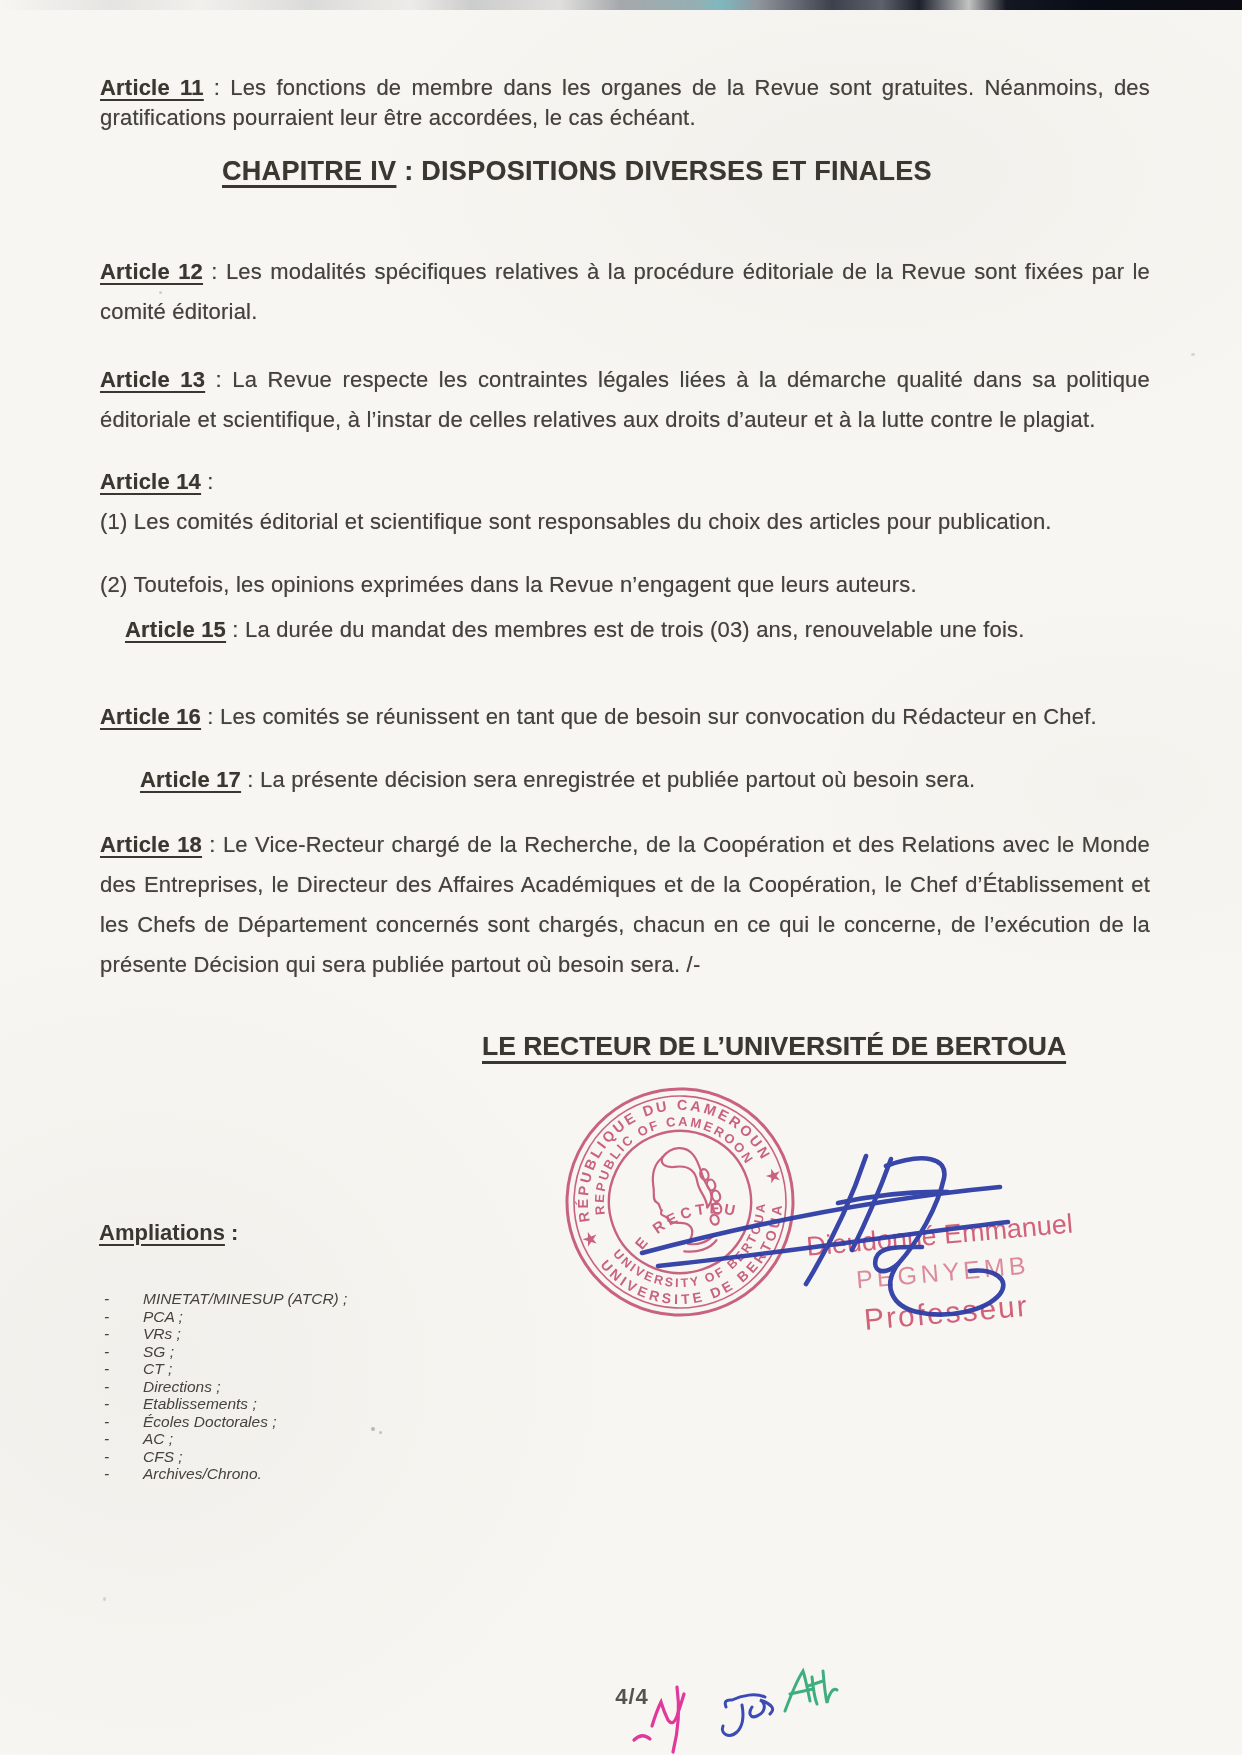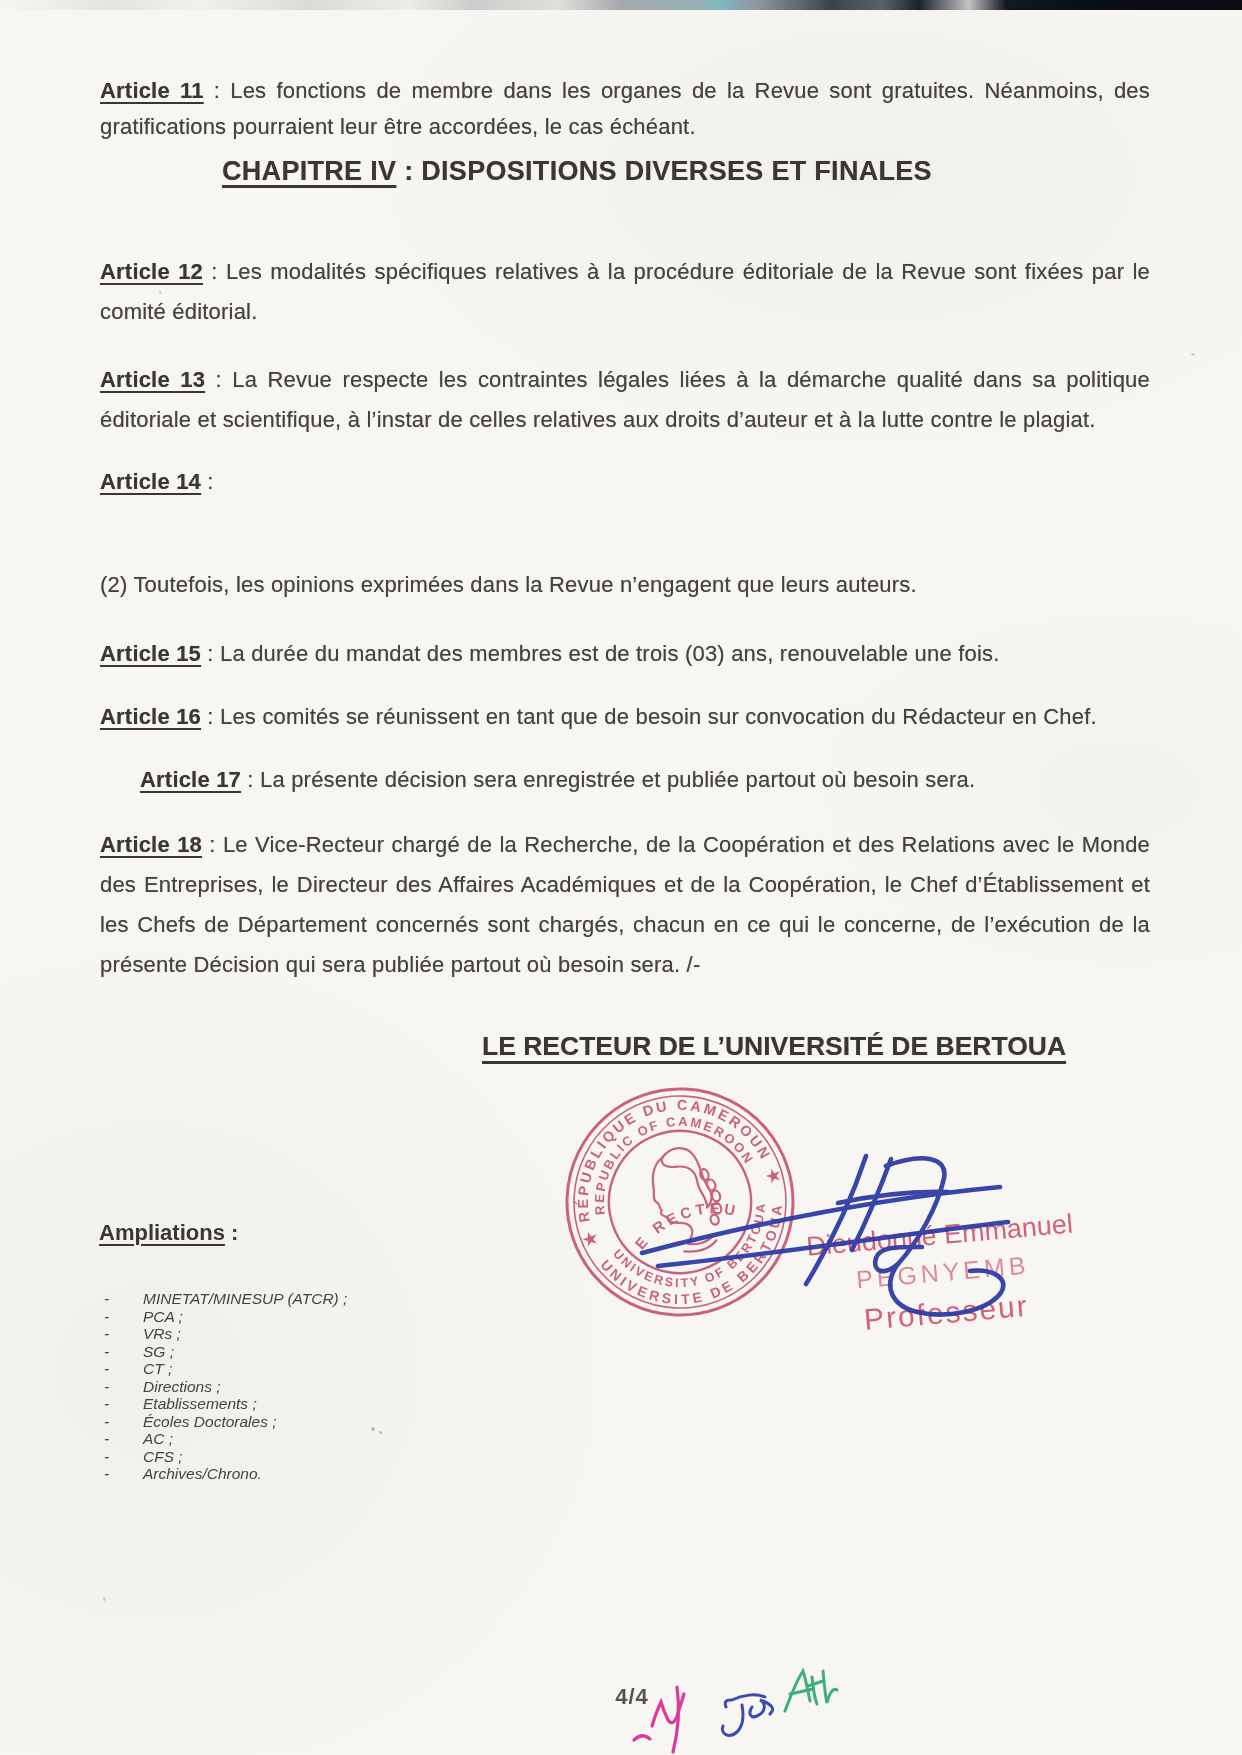--- a/index.html
+++ b/index.html
@@ -20,21 +20,21 @@
       rgba(120,125,130,.22) 25%, rgba(120,125,130,.08) 33%,
       rgba(105,110,118,.30) 38%, rgba(110,115,122,.16) 45%,
       rgba(85,92,102,.50) 50%, rgba(70,118,130,.55) 56%, rgba(45,145,158,.60) 58%,
       rgba(62,72,88,.55) 61%, rgba(28,33,48,.85) 67%, rgba(34,40,56,.72) 71%,
       rgba(16,21,34,.95) 74%, rgba(120,122,128,.40) 78%, rgba(12,16,27,.97) 81%,
       rgba(9,13,22,1) 88%, rgba(12,12,18,1) 100%);
   }
   .para{position:absolute;left:100px;width:1050px;font-size:22px;line-height:40px;
         text-align:justify;letter-spacing:.2px;
         text-shadow:0 0 .7px rgba(69,66,61,.55);}
-  .tight{line-height:36px;margin-top:22px;}
+  .tight{line-height:30px;margin-top:22px;}
   .lbl{font-weight:700;color:#3a3731;text-decoration:underline;
        text-decoration-thickness:2px;text-underline-offset:4px;}
   .chapter{position:absolute;top:156px;left:222px;width:860px;text-align:left;
            font-weight:700;font-size:27px;color:#3a3731;letter-spacing:.3px;
            text-shadow:0 0 .7px rgba(58,55,49,.5);}
   .chapter .u{text-decoration:underline;text-decoration-thickness:3px;text-underline-offset:5px;}
   .recteur{position:absolute;top:1031px;left:482px;width:660px;text-align:left;
            font-weight:700;font-size:26.5px;color:#3a3731;
            text-shadow:0 0 .7px rgba(58,55,49,.5);}
   .recteur span{text-decoration:underline;text-decoration-thickness:3px;text-underline-offset:6px;}
@@ -71,23 +71,24 @@
 
   <p class="para tight" style="top:51px;"><span class="lbl">Article 11</span><span> : </span><span>Les fonctions de membre dans les organes de la Revue sont gratuites. Néanmoins, des gratifications pourraient leur être accordées, le cas échéant.</span></p>
 
   <div class="chapter"><span class="u">CHAPITRE IV</span><span> : DISPOSITIONS DIVERSES ET FINALES</span></div>
 
   <p class="para" style="top:230px;"><span class="lbl">Article 12</span><span> : </span><span>Les modalités spécifiques relatives à la procédure éditoriale de la Revue sont fixées par le comité éditorial.</span></p>
 
   <p class="para" style="top:338px;"><span class="lbl">Article 13</span><span> : </span><span>La Revue respecte les contraintes légales liées à la démarche qualité dans sa politique éditoriale et scientifique, à l’instar de celles relatives aux droits d’auteur et à la lutte contre le plagiat.</span></p>
 
   <p class="para" style="top:440px;"><span class="lbl">Article 14</span><span> : </span></p>
+  <p class="para" style="top:480px;">(1) Les comités éditorial et scientifique sont responsables du choix des articles pour publication.</p>
   <p class="para" style="top:543px;">(2) Toutefois, les opinions exprimées dans la Revue n’engagent que leurs auteurs.</p>
 
-  <p class="para" style="top:612px;"><span class="lbl">Article 15</span><span> : </span><span>La durée du mandat des membres est de trois (03) ans, renouvelable une fois.</span></p>
+  <p class="para" style="top:588px;margin-left:25px;"><span class="lbl">Article 15</span><span> : </span><span>La durée du mandat des membres est de trois (03) ans, renouvelable une fois.</span></p>
 
   <p class="para" style="top:675px;"><span class="lbl">Article 16</span><span> : </span><span>Les comités se réunissent en tant que de besoin sur convocation du Rédacteur en Chef.</span></p>
 
   <p class="para" style="top:738px;margin-left:40px;"><span class="lbl">Article 17</span><span> : </span><span>La présente décision sera enregistrée et publiée partout où besoin sera.</span></p>
 
   <p class="para" style="top:803px;"><span class="lbl">Article 18</span><span> : </span><span>Le Vice-Recteur chargé de la Recherche, de la Coopération et des Relations avec le Monde des Entreprises, le Directeur des Affaires Académiques et de la Coopération, le Chef d’Établissement et les Chefs de Département concernés sont chargés, chacun en ce qui le concerne, de l’exécution de la présente Décision qui sera publiée partout où besoin sera. /-</span></p>
 
   <div class="recteur"><span>LE RECTEUR DE L’UNIVERSITÉ DE BERTOUA</span></div>
 
   <svg class="stamp" viewBox="-116 -116 232 232">

